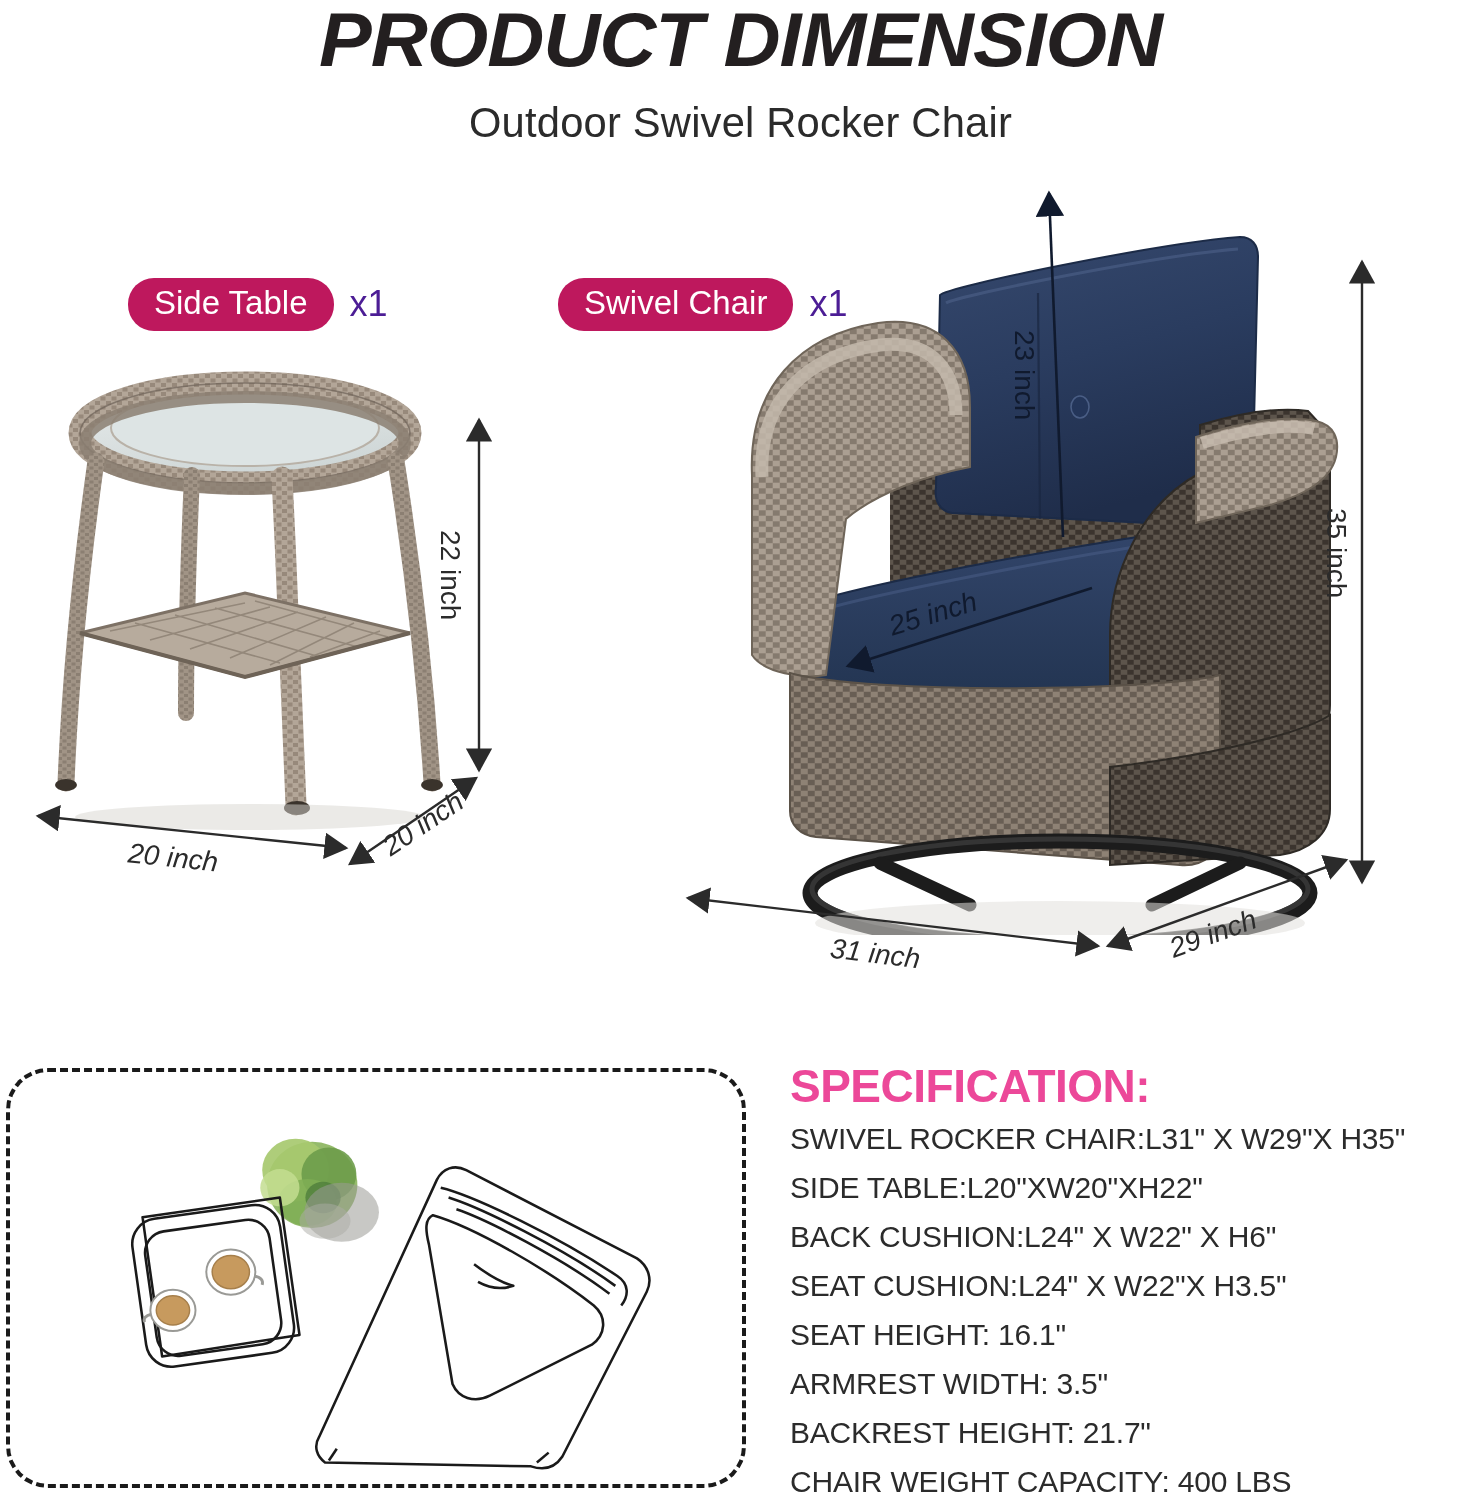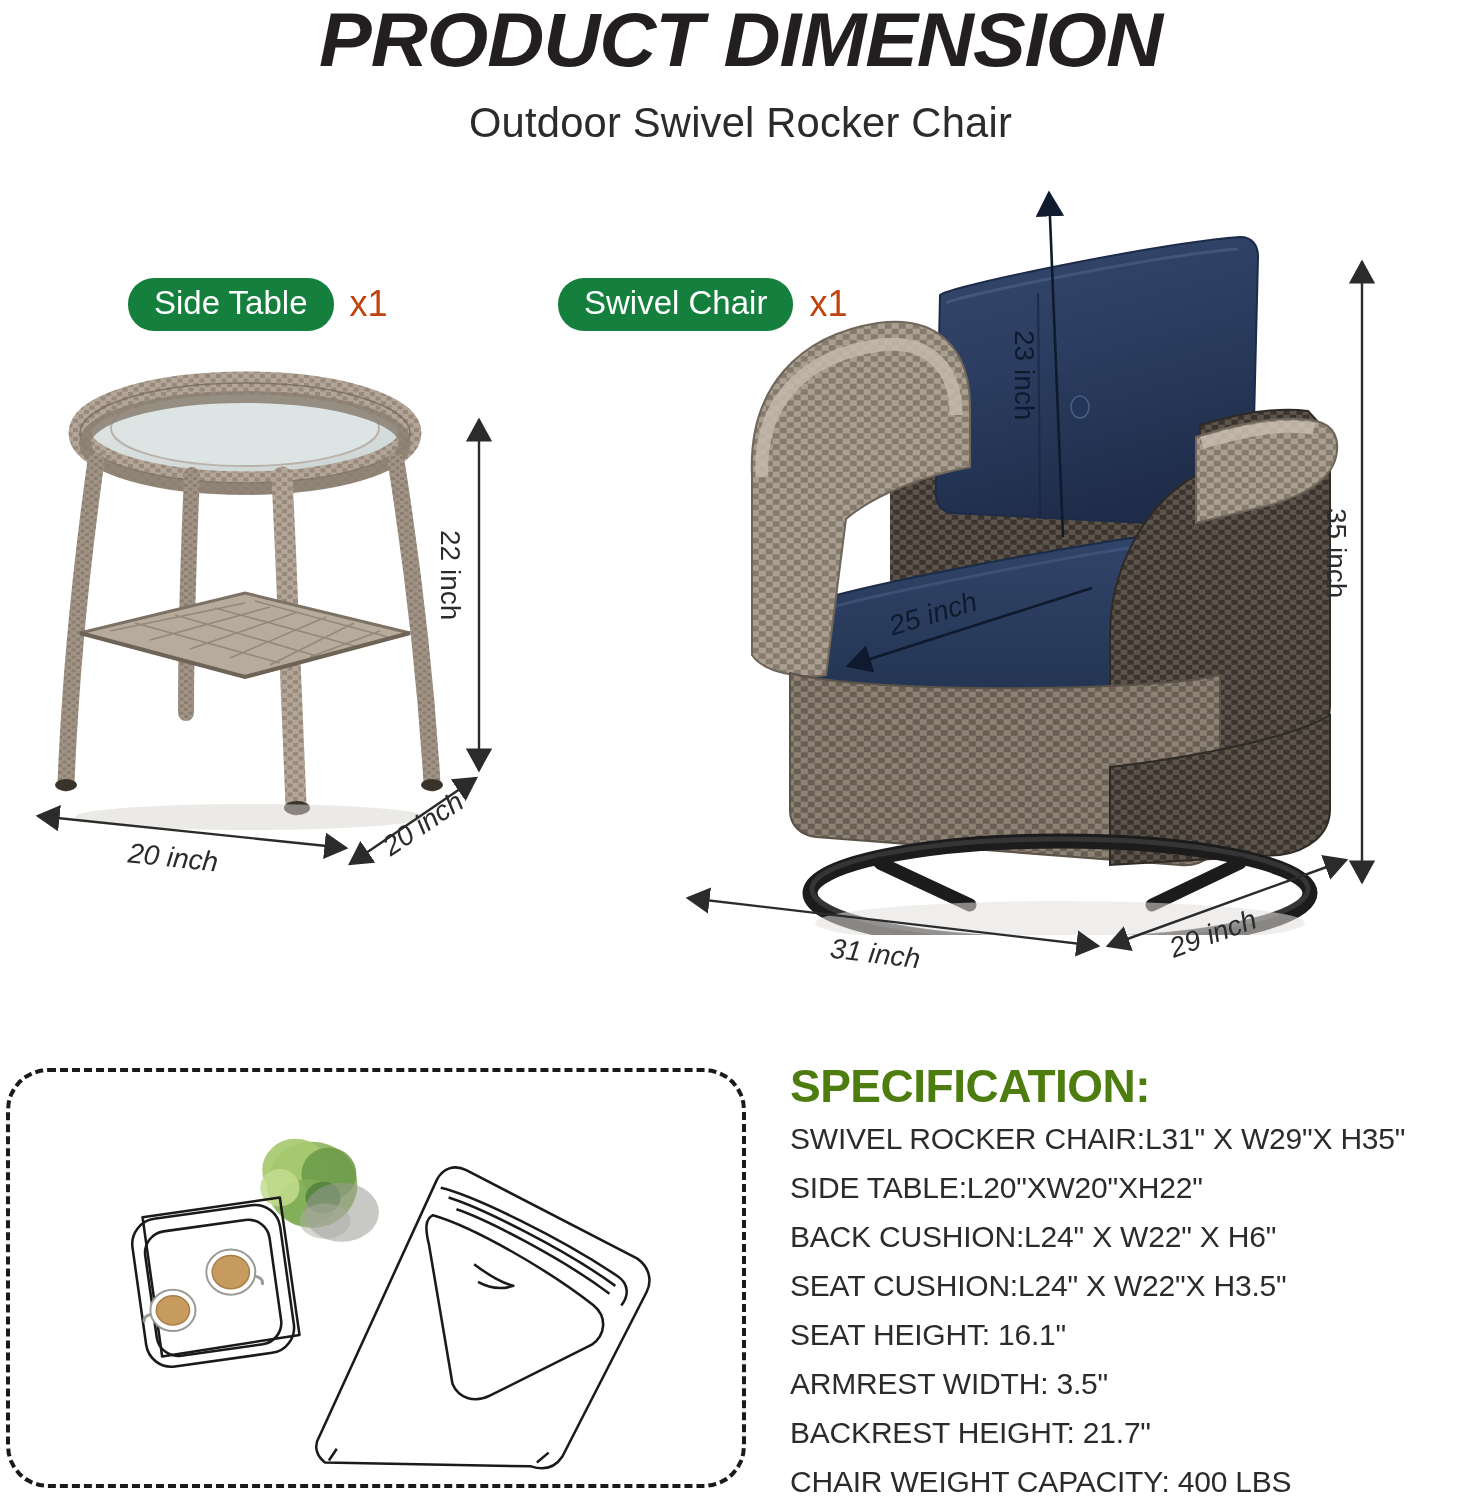--- a/index.html
+++ b/index.html
@@ -11,44 +11,44 @@
   #main-title{position:absolute;left:0;top:-4px;width:1481px;text-align:center;
               font-size:76px;font-weight:bold;font-style:italic;letter-spacing:-1px;
               color:#231f20;transform:scaleX(1.04);transform-origin:center top;
               font-family:"Liberation Sans","DejaVu Sans",sans-serif;white-space:nowrap;}
   #subtitle{position:absolute;left:0;top:98px;width:1481px;text-align:center;
             font-size:43px;font-weight:400;color:#2b2b2b;letter-spacing:.2px;
             transform:scaleX(.97);transform-origin:center top;}
 
   
   .pill-row{position:absolute;display:flex;align-items:center;}
-  .pill{background:#15803d;color:#ffffff;border-radius:26px;
+  .pill{background:#be185d;color:#ffffff;border-radius:26px;
         padding:7px 26px 9px 26px;font-size:33px;line-height:1.12;white-space:nowrap;}
-  .pill-count{font-size:36px;color:#c2410c;margin-left:16px;text-align:right;}
+  .pill-count{font-size:36px;color:#4c1d95;margin-left:16px;text-align:right;}
   #pill-table{left:128px;top:278px;}
   #pill-chair{left:558px;top:278px;}
 
   
   #stage{position:absolute;left:0;top:340px;width:1481px;height:700px;}
   .dimtext{position:absolute;font-size:28px;color:#2b2b2b;white-space:nowrap;
            font-style:italic;font-family:"Liberation Sans","DejaVu Sans",sans-serif;}
   .dimtext.upright{font-style:normal;}
 
   
   #table-photo{position:absolute;left:40px;top:25px;width:420px;height:470px;}
   #chair-photo{position:absolute;left:640px;top:-165px;width:760px;height:760px;}
 
   
   #dashed-box{position:absolute;left:6px;top:1068px;width:740px;height:420px;
               border:4px dashed #1a1a1a;border-radius:42px;box-sizing:border-box;}
   #scene{position:absolute;left:0;top:0;width:100%;height:100%;}
 
   
   #spec{position:absolute;left:790px;top:1062px;width:691px;}
-  #spec-title{font-size:46px;font-weight:bold;color:#4d7c0f;letter-spacing:-.5px;
+  #spec-title{font-size:46px;font-weight:bold;color:#ec4899;letter-spacing:-.5px;
               margin:0 0 14px 0;line-height:1.05;}
   .spec-line{font-size:30px;color:#2b2b2b;line-height:1.0;margin:0 0 19px 0;
              white-space:nowrap;letter-spacing:-.2px;}
 </style>
 </head>
 <body>
 
 <div id="header">
   <div id="main-title">PRODUCT DIMENSION</div>
   <div id="subtitle">Outdoor Swivel Rocker Chair</div>

